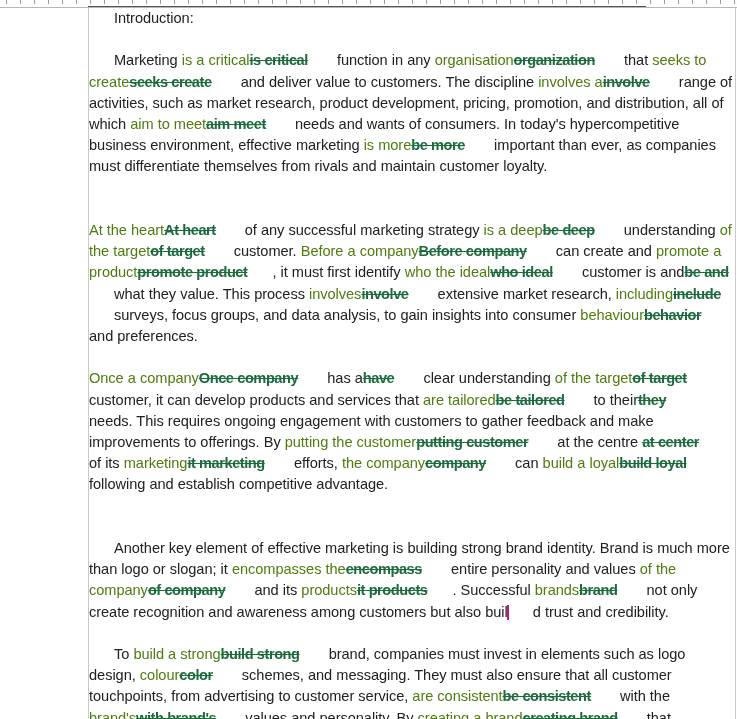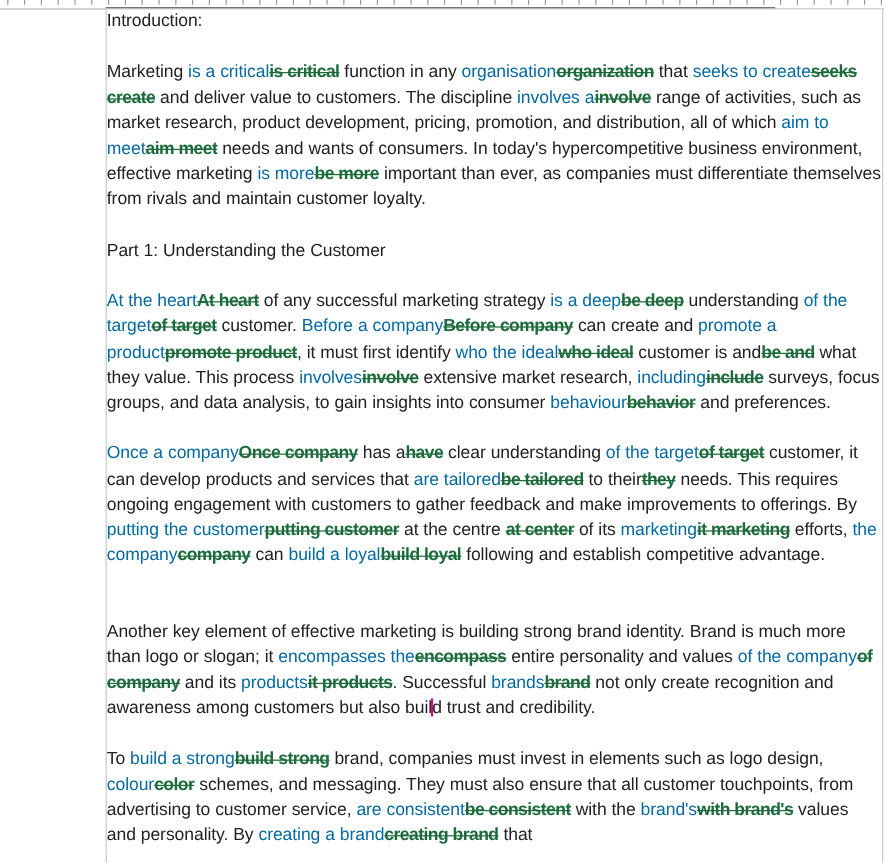--- a/index.html
+++ b/index.html
@@ -73,21 +73,21 @@
     word-spacing: 0.1px;
   }
 
   .spacer { height: 21.2px; }
 
   
   #doc { padding-top: 0px; }
 
   
   .ins {
-    color: #0369a1;
+    color: #4d7c0f;
     text-decoration: none;
   }
   .del {
     color: #1d6b3d;
     text-decoration: line-through;
     text-decoration-thickness: 1.3px;
     text-decoration-color: #1d6b3d;
     font-weight: 600;
     letter-spacing: -0.45px;
   }
@@ -95,21 +95,21 @@
   
   .caret {
     display: inline-block;
     width: 1.6px;
     height: 15px;
     background: #c2157d;
     vertical-align: -3px;
     margin: 0 -0.8px;
   }
 
-  .textwrap { display: inline; }
+  .textwrap { display: inline; margin-left: 25px; }
 </style>
 </head>
 <body>
 
 <div id="ruler">
   <div class="ruler-ticks">
       <div class="tick" style="left: 6px;"></div>
       <div class="tick" style="left: 20px;"></div>
       <div class="tick" style="left: 34px;"></div>
       <div class="tick" style="left: 48px;"></div>
@@ -165,21 +165,20 @@
     </div>
   <div class="ruler-seg" id="ruler-seg" style="left: 88px; width: 558px;"></div>
 </div>
 
 <div id="page">
   <div id="doc">
       <p class="para"><span class="textwrap">Introduction:</span></p>
       <div class="spacer"></div>
       <p class="para"><span class="textwrap">Marketing </span><span class="ins">is a critical</span><span class="del">is critical</span><span class="textwrap"> function in any </span><span class="ins">organisation</span><span class="del">organization</span><span class="textwrap"> that </span><span class="ins">seeks to create</span><span class="del">seeks create</span><span class="textwrap"> and deliver value to customers. The discipline </span><span class="ins">involves a</span><span class="del">involve</span><span class="textwrap"> range of activities, such as market research, product development, pricing, promotion, and distribution, all of which </span><span class="ins">aim to meet</span><span class="del">aim meet</span><span class="textwrap"> needs and wants of consumers. In today's hypercompetitive business environment, effective marketing </span><span class="ins">is more</span><span class="del">be more</span><span class="textwrap"> important than ever, as companies must differentiate themselves from rivals and maintain customer loyalty.</span></p>
       <div class="spacer"></div>
-      <p class="para"><span class="textwrap">Part 1: Understanding the Customer</span></p>
       <div class="spacer"></div>
       <p class="para"><span class="ins">At the heart</span><span class="del">At heart</span><span class="textwrap"> of any successful marketing strategy </span><span class="ins">is a deep</span><span class="del">be deep</span><span class="textwrap"> understanding </span><span class="ins">of the target</span><span class="del">of target</span><span class="textwrap"> customer. </span><span class="ins">Before a company</span><span class="del">Before company</span><span class="textwrap"> can create and </span><span class="ins">promote a product</span><span class="del">promote product</span><span class="textwrap">, it must first identify </span><span class="ins">who the ideal</span><span class="del">who ideal</span><span class="textwrap"> customer is and</span><span class="del">be and</span><span class="textwrap"> what they value. This process </span><span class="ins">involves</span><span class="del">involve</span><span class="textwrap"> extensive market research, </span><span class="ins">including</span><span class="del">include</span><span class="textwrap"> surveys, focus groups, and data analysis, to gain insights into consumer </span><span class="ins">behaviour</span><span class="del">behavior</span><span class="textwrap"> and preferences.</span></p>
       <div class="spacer"></div>
       <p class="para"><span class="ins">Once a company</span><span class="del">Once company</span><span class="textwrap"> has a</span><span class="del">have</span><span class="textwrap"> clear understanding </span><span class="ins">of the target</span><span class="del">of target</span><span class="textwrap"> customer, it can develop products and services that </span><span class="ins">are tailored</span><span class="del">be tailored</span><span class="textwrap"> to their</span><span class="del">they</span><span class="textwrap"> needs. This requires ongoing engagement with customers to gather feedback and make improvements to offerings. By </span><span class="ins">putting the customer</span><span class="del">putting customer</span><span class="textwrap"> at the centre </span><span class="del">at center</span><span class="textwrap"> of its </span><span class="ins">marketing</span><span class="del">it marketing</span><span class="textwrap"> efforts, </span><span class="ins">the company</span><span class="del">company</span><span class="textwrap"> can </span><span class="ins">build a loyal</span><span class="del">build loyal</span><span class="textwrap"> following and establish competitive advantage.</span></p>
       <div class="spacer"></div>
       <div class="spacer"></div>
       <p class="para"><span class="textwrap">Another key element of effective marketing is building strong brand identity. Brand is much more than logo or slogan; it </span><span class="ins">encompasses the</span><span class="del">encompass</span><span class="textwrap"> entire personality and values </span><span class="ins">of the company</span><span class="del">of company</span><span class="textwrap"> and its </span><span class="ins">products</span><span class="del">it products</span><span class="textwrap">. Successful </span><span class="ins">brands</span><span class="del">brand</span><span class="textwrap"> not only create recognition and awareness among customers but also buil</span><span class="caret"></span><span class="textwrap">d trust and credibility.</span></p>
       <div class="spacer"></div>
       <p class="para"><span class="textwrap">To </span><span class="ins">build a strong</span><span class="del">build strong</span><span class="textwrap"> brand, companies must invest in elements such as logo design, </span><span class="ins">colour</span><span class="del">color</span><span class="textwrap"> schemes, and messaging. They must also ensure that all customer touchpoints, from advertising to customer service, </span><span class="ins">are consistent</span><span class="del">be consistent</span><span class="textwrap"> with the </span><span class="ins">brand's</span><span class="del">with brand's</span><span class="textwrap"> values and personality. By </span><span class="ins">creating a brand</span><span class="del">creating brand</span><span class="textwrap"> that</span></p>
     </div>

